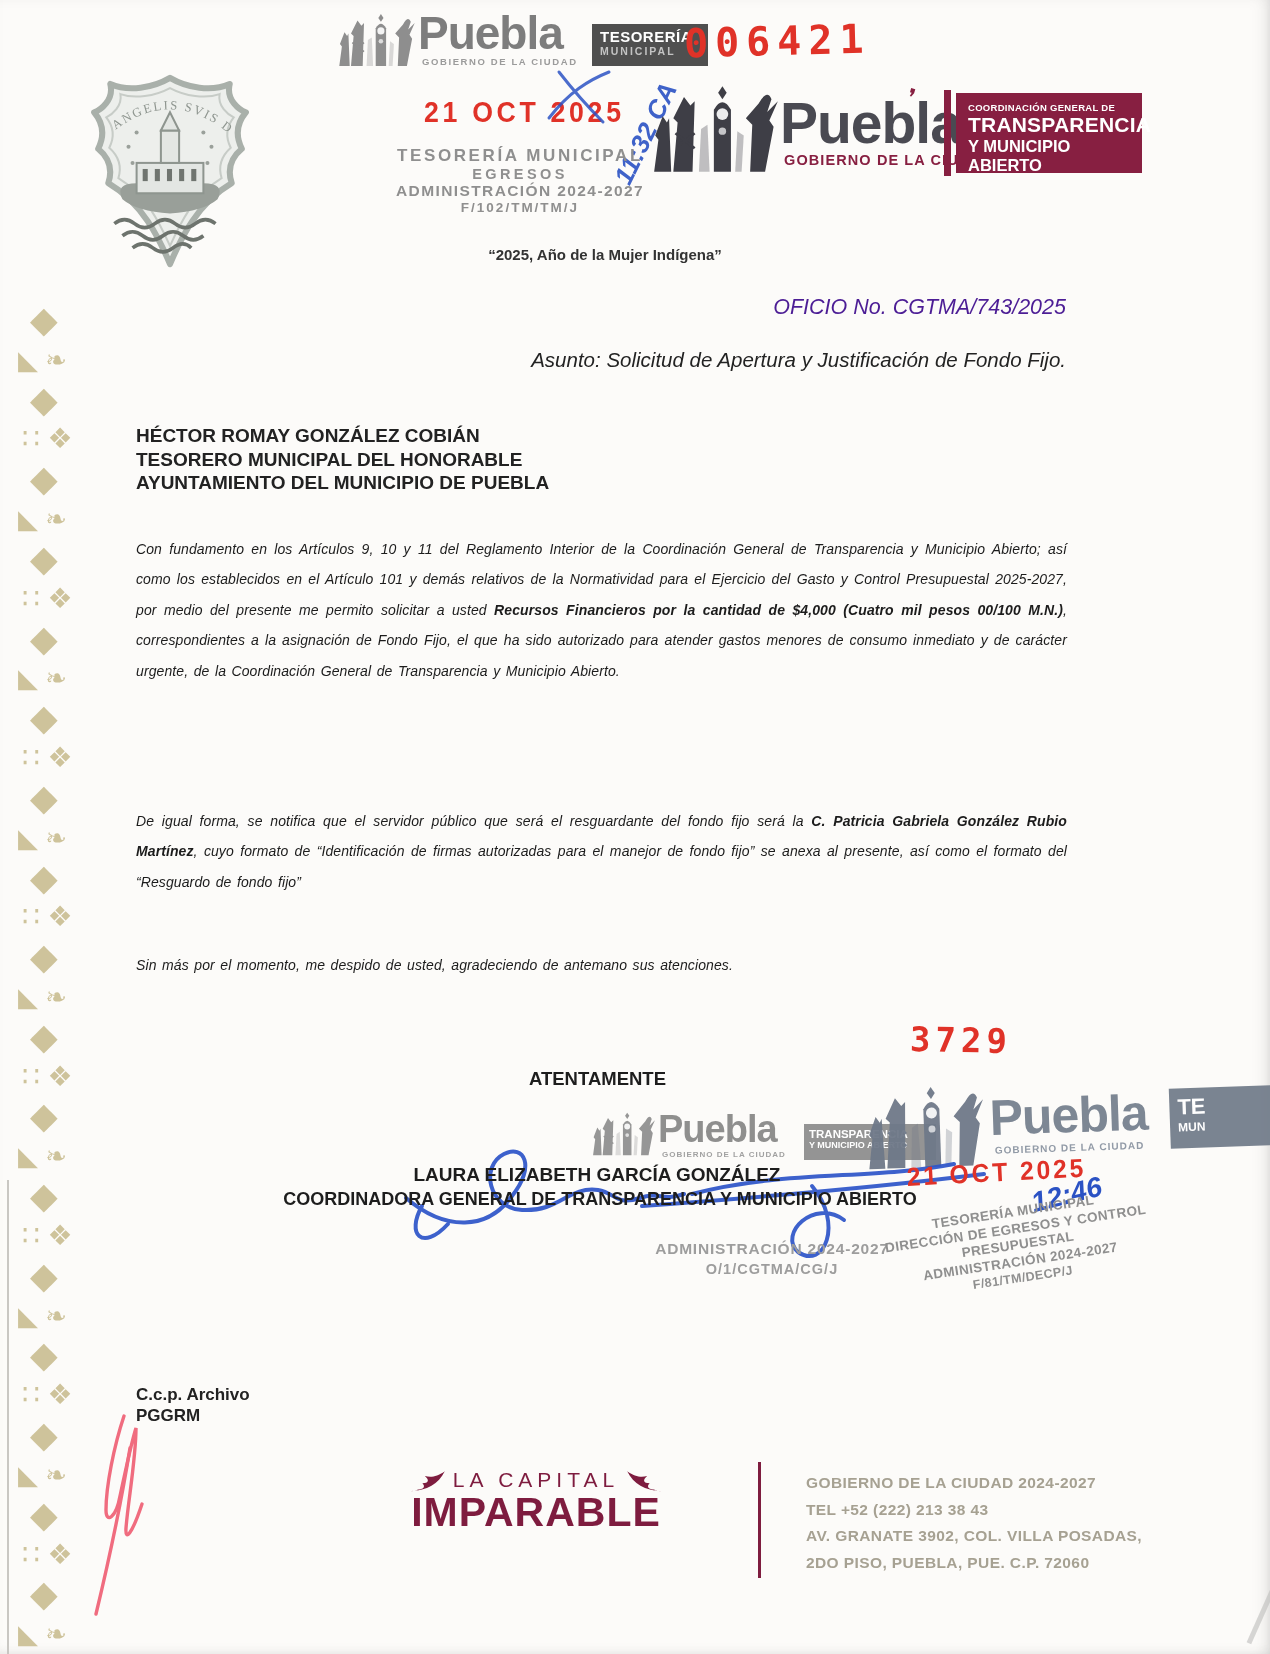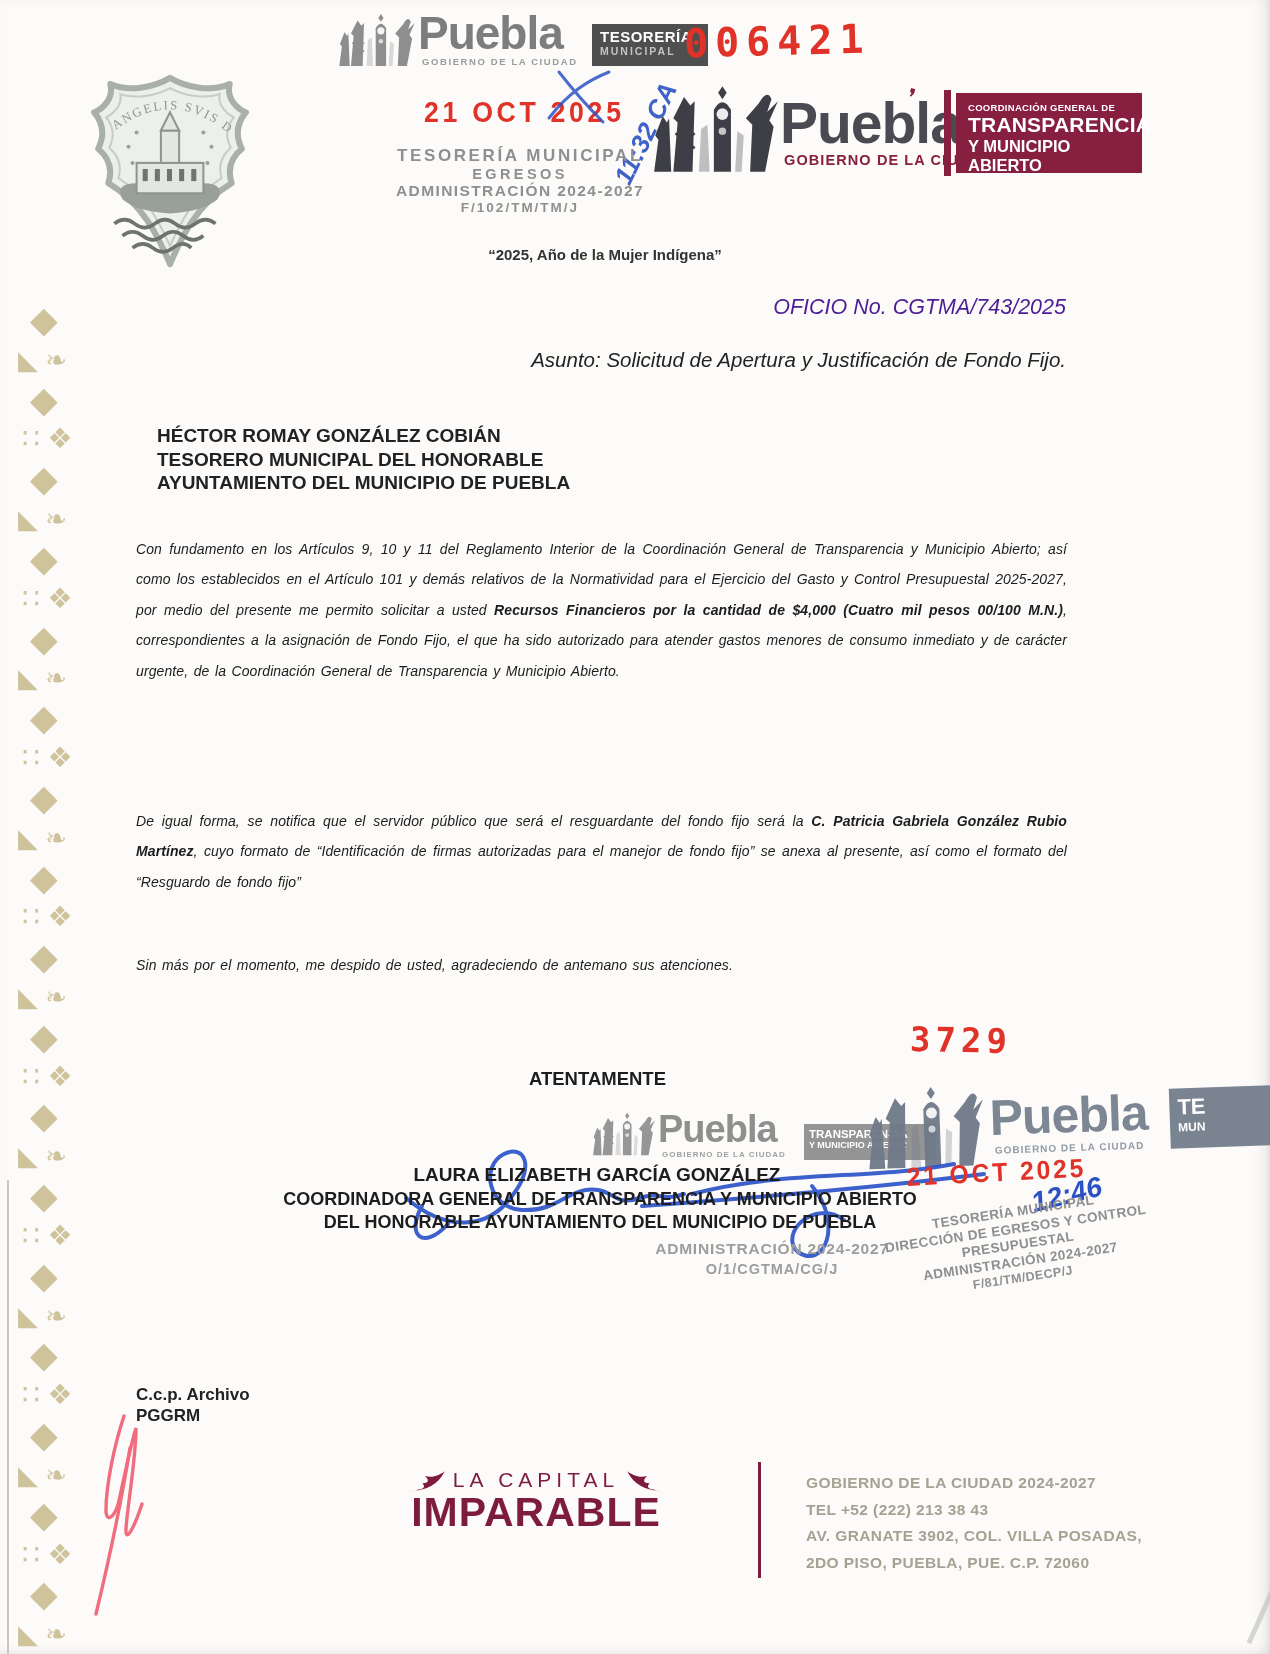--- a/index.html
+++ b/index.html
@@ -40,21 +40,21 @@
   #hl-brandsub{left:132px;top:72px;font-size:14.5px;font-weight:800;color:#871f41;letter-spacing:1.1px;}
   #hl-bar{left:292px;top:10px;width:7px;height:86px;background:#871f41;}
   #hl-box{left:304px;top:13px;width:186px;height:80px;background:#871f41;color:#fff;box-sizing:border-box;padding:9px 8px 6px 12px;}
   #hl-box .b1{font-size:9.5px;font-weight:700;letter-spacing:.3px;}
   #hl-box .b2{font-size:21px;font-weight:800;letter-spacing:.2px;line-height:24px;}
   #hl-box .b3{font-size:16.5px;font-weight:800;line-height:19px;}
   
   #quote{left:452px;top:246px;width:306px;text-align:center;font-size:15px;font-weight:700;color:#333;}
   #oficio{left:560px;top:295px;width:506px;text-align:right;font-style:italic;font-size:21.5px;font-weight:500;color:#4c1d95;}
   #asunto{left:280px;top:348px;width:786px;text-align:right;font-style:italic;font-size:20.5px;color:#232323;}
-  #recipient{left:136px;top:424px;font-size:19px;font-weight:800;line-height:23.5px;color:#222;margin-left:21px;}
+  #recipient{left:136px;top:424px;font-size:19px;font-weight:800;line-height:23.5px;color:#222;}
   .para{left:136px;width:931px;font-style:italic;font-size:14px;line-height:30.4px;text-align:justify;color:#1c1c1c;letter-spacing:.1px;word-spacing:1.5px;}
   #p1{top:534px;} #p2{top:806px;} #p3{top:950px;}
   .para b{font-weight:800;}
   
   #folio2{left:910px;top:1020px;font-family:"DejaVu Sans Mono",monospace;font-weight:700;font-size:34px;color:#e03228;letter-spacing:5px;transform:rotate(1deg);}
   #atent{left:285px;top:1068px;width:625px;text-align:center;font-size:18.5px;font-weight:800;}
   #placedate{left:225px;top:1092px;width:745px;text-align:center;font-size:18.5px;font-weight:800;}
   #signame{left:262px;top:1164px;width:670px;text-align:center;font-size:19px;font-weight:800;}
   #sigtitle1{left:170px;top:1189px;width:860px;text-align:center;font-size:18px;font-weight:800;}
   #sigtitle2{left:170px;top:1212px;width:860px;text-align:center;font-size:18px;font-weight:800;}
@@ -270,21 +270,20 @@
       <path d="M14 96 C 54 130, 96 128, 120 94 C 144 64, 132 42, 112 52 C 88 64, 96 106, 130 108 C 168 110, 176 84, 206 88 C 224 91, 224 104, 248 96 C 268 89, 270 100, 292 92"></path>
       <path d="M250 104 C 360 96, 480 86, 592 72"></path>
       <path d="M300 92 C 390 68, 480 78, 562 62"></path>
       <path d="M420 84 C 452 122, 432 168, 406 150 C 386 132, 422 96, 452 118"></path>
       <path d="M56 122 C 30 150, 14 132, 30 104"></path>
     </g>
   </svg>
 
   <div id="signame" class="abs">LAURA ELIZABETH GARCÍA GONZÁLEZ</div>
   <div id="sigtitle1" class="abs">COORDINADORA GENERAL DE TRANSPARENCIA Y MUNICIPIO ABIERTO</div>
-  <div id="sigtitle2" class="abs">DEL HONORABLE AYUNTAMIENTO DEL MUNICIPIO DE PUEBLA</div>
 
   <div id="cgtext" class="abs">
     <div class="c1">ADMINISTRACIÓN 2024-2027</div>
     <div class="c2">O/1/CGTMA/CG/J</div>
   </div>
 
   <div id="tr-date" class="abs">21 OCT 2025</div>
   <div id="tr-time" class="abs">12:46</div>
   <div id="tr-text" class="abs">
     <div>TESORERÍA MUNICIPAL</div>

